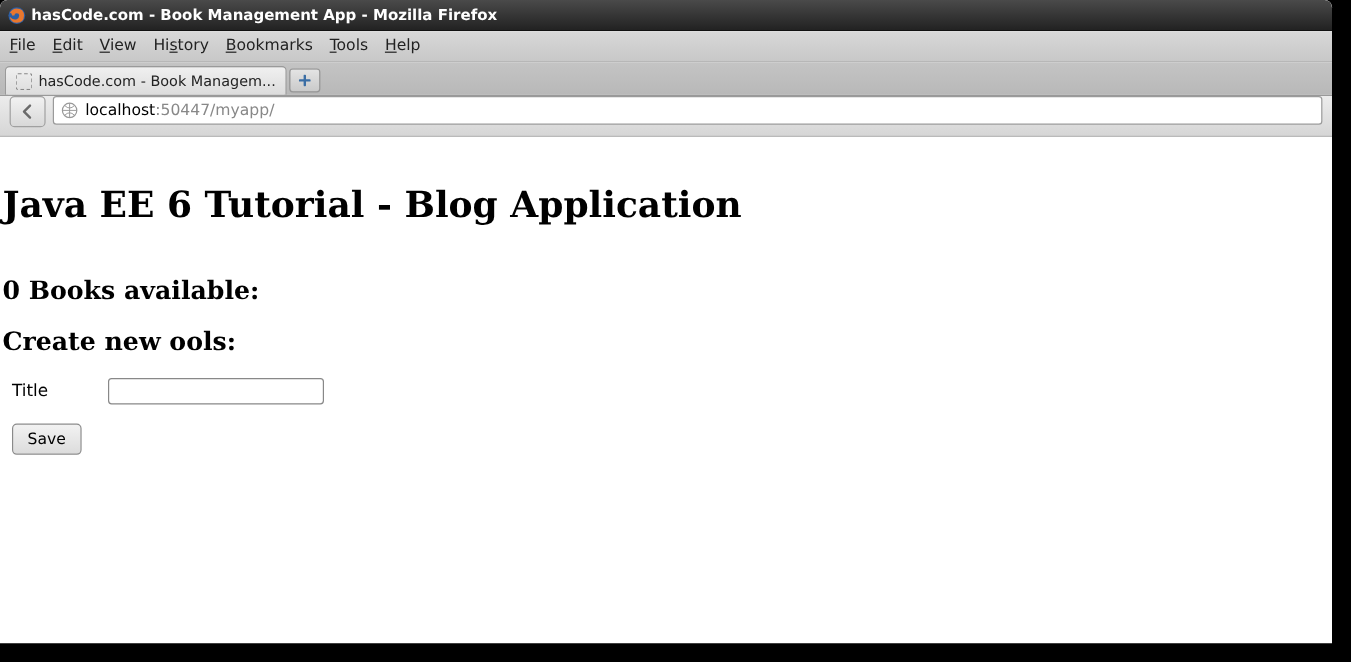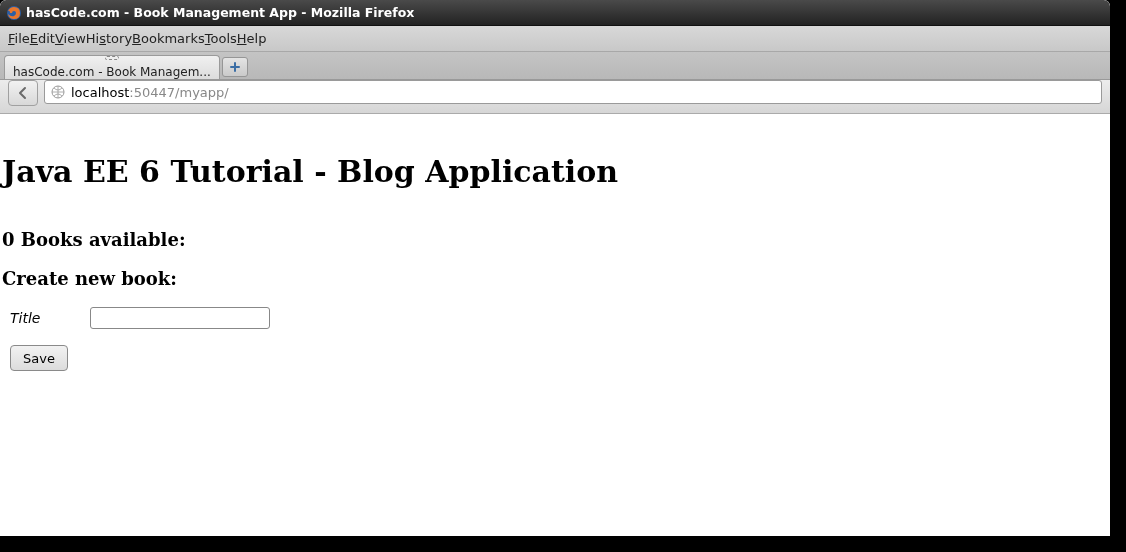--- a/index.html
+++ b/index.html
@@ -37,21 +37,21 @@
       width: 16px; height: 16px;
       display: inline-flex; align-items: center; justify-content: center;
       margin-right: 4px;
     }
     .menubar {
       height: 26px;
       background: linear-gradient(to bottom, #d8d8d8, #c8c8c8);
       display: flex;
       align-items: center;
       padding: 0 8px;
-      gap: 0;
+      gap: 14px;
       font-size: 13px;
       color: #222;
       border-bottom: 1px solid #a8a8a8;
     }
     .menuitem { cursor: default; }
     .menuitem u { text-decoration: underline; }
     .tabstrip {
       height: 28px;
       background: linear-gradient(to bottom, #c4c4c4, #b8b8b8);
       display: flex;
@@ -65,21 +65,20 @@
       border: 1px solid #9a9a9a;
       border-bottom: none;
       border-radius: 4px 4px 0 0;
       display: flex;
       align-items: center;
       padding: 0 8px;
       font-size: 12px;
       color: #222;
       gap: 5px;
       margin-right: 2px;
-      flex-direction: column;
     }
     .tab-icon {
       width: 14px; height: 14px;
       border: 1px dashed #888;
       border-radius: 2px;
     }
     .newtab {
       width: 26px; height: 20px;
       background: linear-gradient(to bottom, #e4e4e4, #cacaca);
       border: 1px solid #969696;
@@ -132,34 +131,33 @@
       padding: 18px 2px;
       font-family: Georgia, "DejaVu Serif", serif;
       color: #000;
     }
     .content h1 {
       font-size: 30px;
       font-weight: bold;
       margin: 22px 0 40px 0;
     }
     .content h2 {
-      font-size: 18px;
+      font-size: 21px;
       font-weight: bold;
       margin: 12px 0 18px 0;
     }
     .form-row {
       display: flex;
       align-items: center;
       margin: 18px 0 0 8px;
       font-family: "DejaVu Sans", Arial, sans-serif;
       font-size: 14px;
     }
     .form-label {
       width: 80px;
-      font-style: italic;
     }
     .text-input {
       width: 180px;
       height: 22px;
       border: 1px solid #888;
       border-radius: 3px;
       background: #fff;
       padding: 0 4px;
       font-size: 13px;
     }
@@ -227,21 +225,21 @@
       </span>
       <span>
         <span class="url-host">localhost</span><span class="url-rest">:50447/myapp/</span>
       </span>
     </div>
   </div>
 
   <div class="content">
     <h1>Java EE 6 Tutorial - Blog Application</h1>
     <h2>0 Books available:</h2>
-    <h2>Create new book:</h2>
+    <h2>Create new ools:</h2>
 
     <div class="form-row">
       <span class="form-label">Title</span>
       <input class="text-input" type="text" value="" style="">
     </div>
     <button class="save-btn">Save</button>
   </div>
 
 </div>
 

